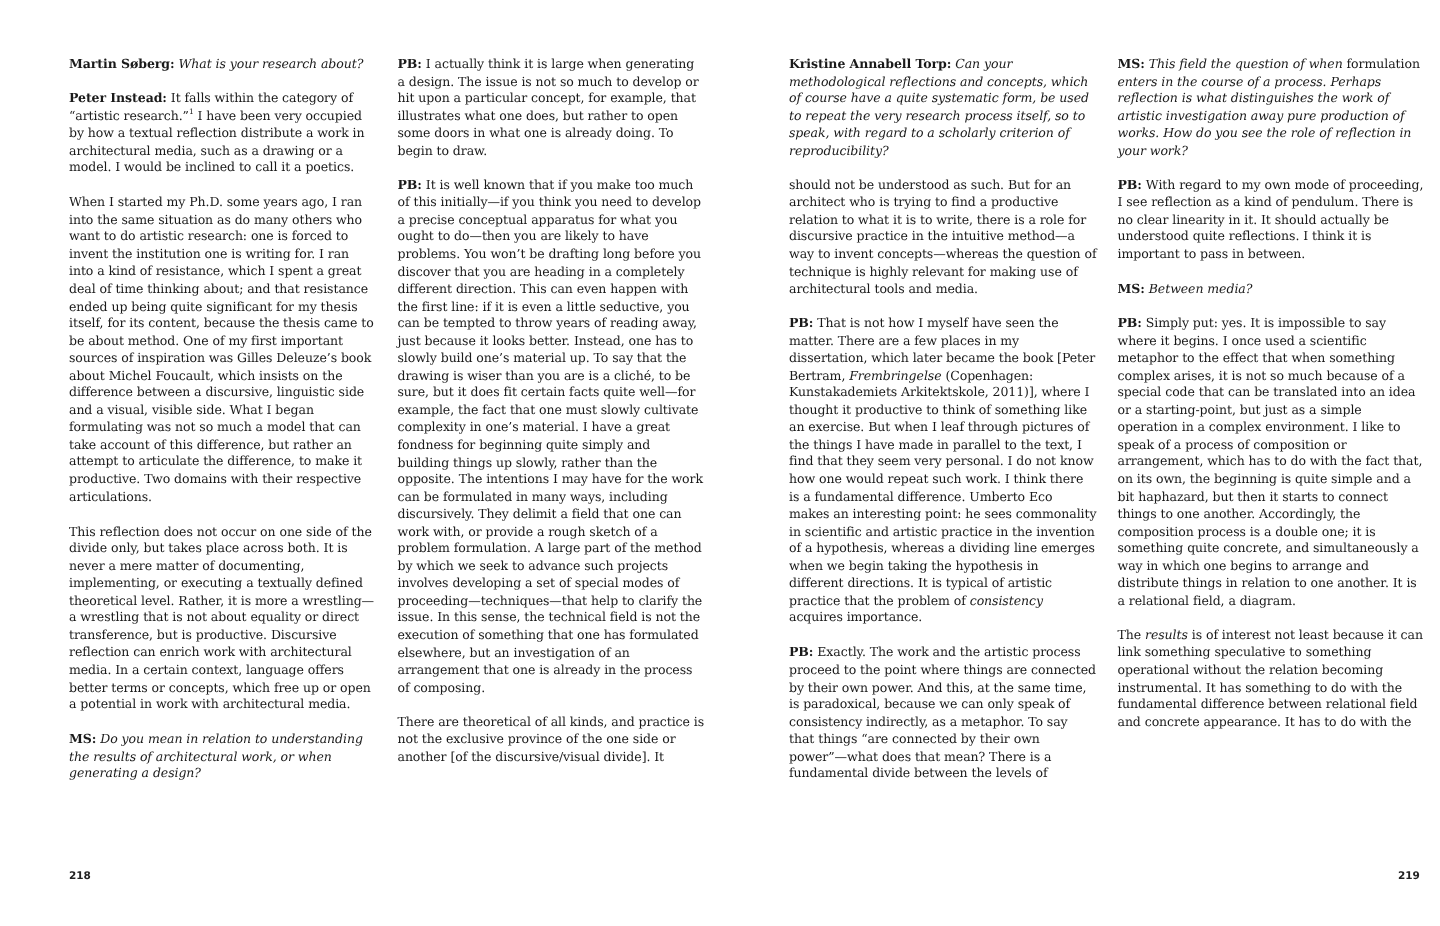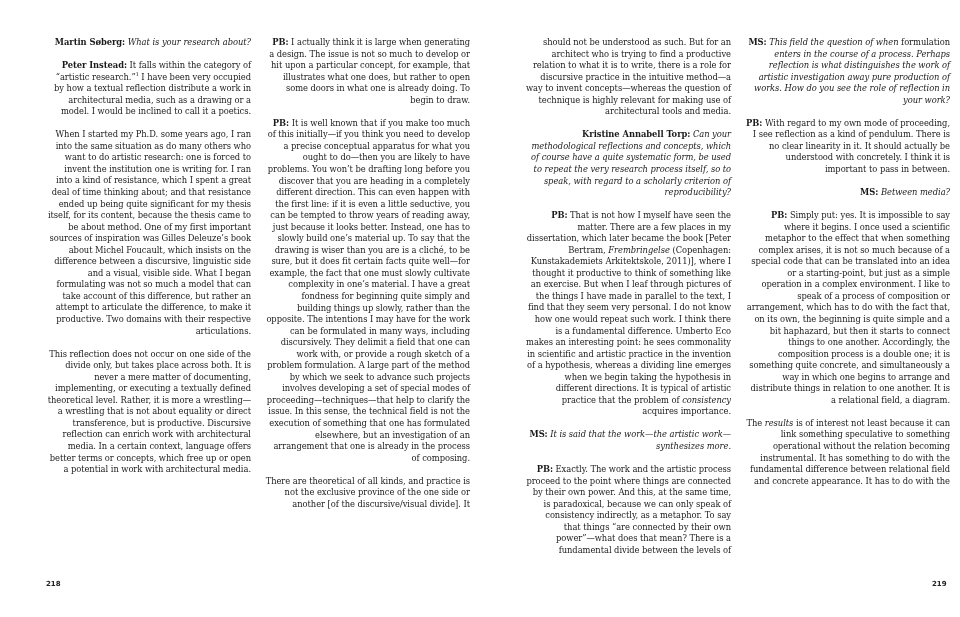--- a/index.html
+++ b/index.html
@@ -7,60 +7,60 @@
          font-family:"DejaVu Serif", "Liberation Serif", serif; color:#1a1a1a; }
   .page { position:absolute; top:0; height:617px; }
   .page-left { left:0; width:480px; }
   .page-right { left:480px; width:480px; }
   .col { position:absolute; top:37px; width:205px;
          font-size:8.35px; line-height:11.55px; letter-spacing:-0.05px; }
   .col1 { left:46px; }
   .col2 { left:265px; }
   .col3 { left:46px; }
   .col4 { left:265px; }
-  .para { margin:0 0 11.5px 0;text-align:right; }
+  .para { margin:0 0 11.5px 0; }
   .sp { font-weight:bold; }
   .q { font-style:italic; }
   sup { font-size:5px; line-height:0; vertical-align:super; }
   .pn { position:absolute; top:580px; font-family:"DejaVu Sans", "Liberation Sans", sans-serif;
         font-size:7px; font-weight:bold; color:#222; }
   .pn-left { left:46px; }
   .pn-right { left:424px;margin-left:28px; }
 </style>
 </head>
 <body>
 
 <div class="page page-left">
   <div class="col col1">
     <p class="para"><span class="sp">Martin Søberg:</span> <span class="q">What is your research about?</span></p>
     <p class="para"><span class="sp">Peter Instead:</span> <span>It falls within the category of “artistic research.”</span><sup>1</sup><span> I have been very occupied by how a textual reflection distribute a work in architectural media, such as a drawing or a model. I would be inclined to call it a poetics.</span></p>
     <p class="para"><span>When I started my Ph.D. some years ago, I ran into the same situation as do many others who want to do artistic research: one is forced to invent the institution one is writing for. I ran into a kind of resistance, which I spent a great deal of time thinking about; and that resistance ended up being quite significant for my thesis itself, for its content, because the thesis came to be about method. One of my first important sources of inspiration was Gilles Deleuze’s book about Michel Foucault, which insists on the difference between a discursive, linguistic side and a visual, visible side. What I began formulating was not so much a model that can take account of this difference, but rather an attempt to articulate the difference, to make it productive. Two domains with their respective articulations.</span></p>
     <p class="para"><span>This reflection does not occur on one side of the divide only, but takes place across both. It is never a mere matter of documenting, implementing, or executing a textually defined theoretical level. Rather, it is more a wrestling—a wrestling that is not about equality or direct transference, but is productive. Discursive reflection can enrich work with architectural media. In a certain context, language offers better terms or concepts, which free up or open a potential in work with architectural media.</span></p>
+    <p class="para"><span class="sp">MS:</span> <span class="q">Do you mean in relation to understanding the results of architectural work, or when generating a design?</span></p>
   </div>
 
   <div class="col col2">
     <p class="para"><span class="sp">PB:</span> <span>I actually think it is large when generating a design. The issue is not so much to develop or hit upon a particular concept, for example, that illustrates what one does, but rather to open some doors in what one is already doing. To begin to draw.</span></p>
     <p class="para"><span class="sp">PB:</span> <span>It is well known that if you make too much of this initially—if you think you need to develop a precise conceptual apparatus for what you ought to do—then you are likely to have problems. You won’t be drafting long before you discover that you are heading in a completely different direction. This can even happen with the first line: if it is even a little seductive, you can be tempted to throw years of reading away, just because it looks better. Instead, one has to slowly build one’s material up. To say that the drawing is wiser than you are is a cliché, to be sure, but it does fit certain facts quite well—for example, the fact that one must slowly cultivate complexity in one’s material. I have a great fondness for beginning quite simply and building things up slowly, rather than the opposite. The intentions I may have for the work can be formulated in many ways, including discursively. They delimit a field that one can work with, or provide a rough sketch of a problem formulation. A large part of the method by which we seek to advance such projects involves developing a set of special modes of proceeding—techniques—that help to clarify the issue. In this sense, the technical field is not the execution of something that one has formulated elsewhere, but an investigation of an arrangement that one is already in the process of composing.</span></p>
     <p class="para"><span>There are theoretical of all kinds, and practice is not the exclusive province of the one side or another [of the discursive/visual divide]. It</span></p>
   </div>
 
   <div class="pn pn-left">218</div>
 </div>
 
 <div class="page page-right">
   <div class="col col3">
+    <p class="para"><span class="sp">Kristine Annabell Torp:</span> <span class="q">Can your methodological reflections and concepts, which of course have a quite systematic form, be used to repeat the very research process itself, so to speak, with regard to a scholarly criterion of reproducibility?</span></p>
     <p class="para"><span>should not be understood as such. But for an architect who is trying to find a productive relation to what it is to write, there is a role for discursive practice in the intuitive method—a way to invent concepts—whereas the question of technique is highly relevant for making use of architectural tools and media.</span></p>
-    <p class="para"><span class="sp">Kristine Annabell Torp:</span> <span class="q">Can your methodological reflections and concepts, which of course have a quite systematic form, be used to repeat the very research process itself, so to speak, with regard to a scholarly criterion of reproducibility?</span></p>
     <p class="para"><span class="sp">PB:</span> <span>That is not how I myself have seen the matter. There are a few places in my dissertation, which later became the book [Peter Bertram, </span><span class="q">Frembringelse</span><span> (Copenhagen: Kunstakademiets Arkitektskole, 2011)], where I thought it productive to think of something like an exercise. But when I leaf through pictures of the things I have made in parallel to the text, I find that they seem very personal. I do not know how one would repeat such work. I think there is a fundamental difference. Umberto Eco makes an interesting point: he sees commonality in scientific and artistic practice in the invention of a hypothesis, whereas a dividing line emerges when we begin taking the hypothesis in different directions. It is typical of artistic practice that the problem of </span><span class="q">consistency</span><span> acquires importance.</span></p>
-    <p class="para"><span class="sp">MS:</span> <span class="q">It is said that the work—the artistic work—synthesizes more.</span></p>
     <p class="para"><span class="sp">PB:</span> <span>Exactly. The work and the artistic process proceed to the point where things are connected by their own power. And this, at the same time, is paradoxical, because we can only speak of consistency indirectly, as a metaphor. To say that things “are connected by their own power”—what does that mean? There is a fundamental divide between the levels of</span></p>
   </div>
 
   <div class="col col4">
     <p class="para"><span class="sp">MS:</span> <span class="q">This field the question of when </span><span>formulation</span><span class="q"> enters in the course of a process. Perhaps reflection is what distinguishes the work of artistic investigation away pure production of works. How do you see the role of reflection in your work?</span></p>
-    <p class="para"><span class="sp">PB:</span> <span>With regard to my own mode of proceeding, I see reflection as a kind of pendulum. There is no clear linearity in it. It should actually be understood with concretely. I think it is important to pass in between.</span></p>
+    <p class="para"><span class="sp">PB:</span> <span>With regard to my own mode of proceeding, I see reflection as a kind of pendulum. There is no clear linearity in it. It should actually be understood quite reflections. I think it is important to pass in between.</span></p>
     <p class="para"><span class="sp">MS:</span> <span class="q">Between media?</span></p>
     <p class="para"><span class="sp">PB:</span> <span>Simply put: yes. It is impossible to say where it begins. I once used a scientific metaphor to the effect that when something complex arises, it is not so much because of a special code that can be translated into an idea or a starting-point, but just as a simple operation in a complex environment. I like to speak of a process of composition or arrangement, which has to do with the fact that, on its own, the beginning is quite simple and a bit haphazard, but then it starts to connect things to one another. Accordingly, the composition process is a double one; it is something quite concrete, and simultaneously a way in which one begins to arrange and distribute things in relation to one another. It is a relational field, a diagram.</span></p>
     <p class="para"><span>The </span><span class="q">results</span><span> is of interest not least because it can link something speculative to something operational without the relation becoming instrumental. It has something to do with the fundamental difference between relational field and concrete appearance. It has to do with the</span></p>
   </div>
 
   <div class="pn pn-right">219</div>
 </div>
 
 </body></html>

